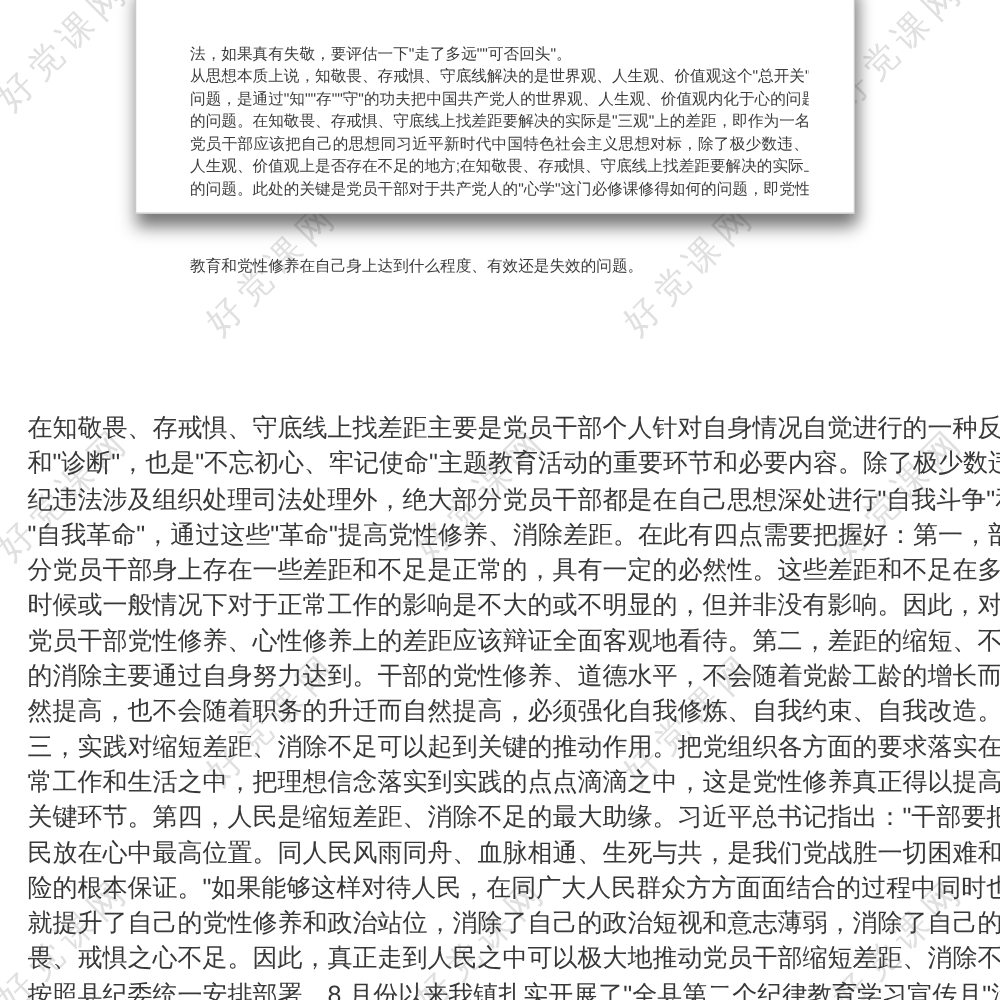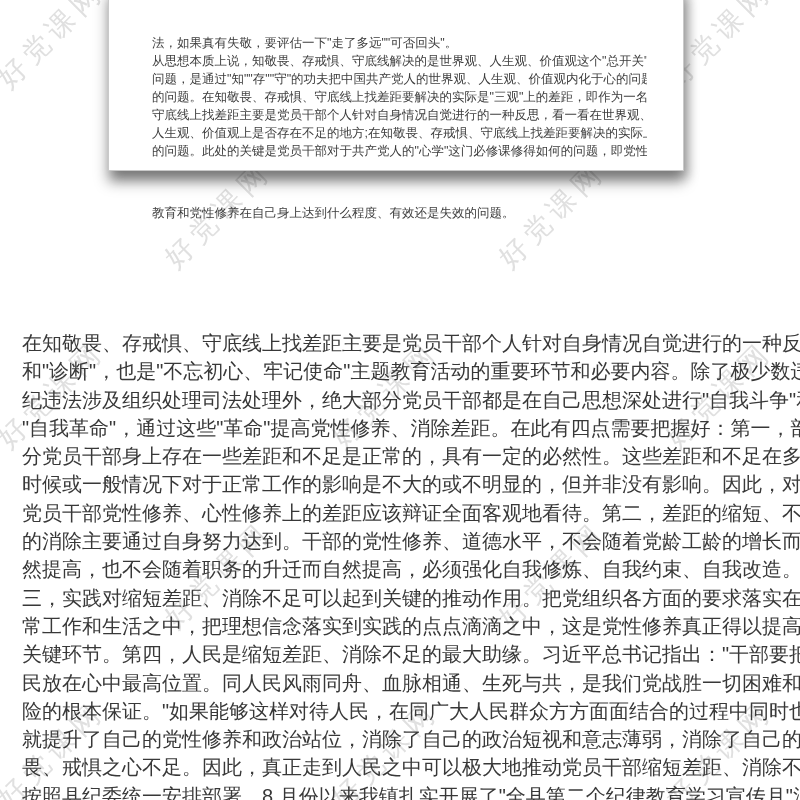--- a/index.html
+++ b/index.html
@@ -92,21 +92,21 @@
       <span class="wm" style="color: rgb(224, 224, 224); left: 51px; top: 755px;">好党课网</span>
       <span class="wm" style="color: rgb(224, 224, 224); left: 385px; top: 755px;">好党课网</span>
       <span class="wm" style="color: rgb(224, 224, 224); left: 719px; top: 755px;">好党课网</span>
     </div>
 
   <div class="card">
     <div class="cline endline">法，如果真有失敬，要评估一下"走了多远""可否回头"。</div>
     <div class="cline">从思想本质上说，知敬畏、存戒惧、守底线解决的是世界观、人生观、价值观这个"总开关"</div>
     <div class="cline">问题，是通过"知""存""守"的功夫把中国共产党人的世界观、人生观、价值观内化于心的问题。</div>
     <div class="cline">的问题。在知敬畏、存戒惧、守底线上找差距要解决的实际是"三观"上的差距，即作为一名</div>
-    <div class="cline">守底线上找差距主要是党员干部个人针对自身情况自觉进行的一种反思，看一看在世界观、</div>
+    <div class="cline">党员干部应该把自己的思想同习近平新时代中国特色社会主义思想对标，除了极少数违、</div>
     <div class="cline">人生观、价值观上是否存在不足的地方;在知敬畏、存戒惧、守底线上找差距要解决的实际上</div>
     <div class="cline">的问题。此处的关键是党员干部对于共产党人的"心学"这门必修课修得如何的问题，即党性</div>
     <div class="cline endline">教育和党性修养在自己身上达到什么程度、有效还是失效的问题。</div>
   </div>
 
   <div class="article">
     <div class="aline">在知敬畏、存戒惧、守底线上找差距主要是党员干部个人针对自身情况自觉进行的一种反思</div>
     <div class="aline">和"诊断"，也是"不忘初心、牢记使命"主题教育活动的重要环节和必要内容。除了极少数违</div>
     <div class="aline">纪违法涉及组织处理司法处理外，绝大部分党员干部都是在自己思想深处进行"自我斗争"和</div>
     <div class="aline">"自我革命"，通过这些"革命"提高党性修养、消除差距。在此有四点需要把握好：第一，部</div>

